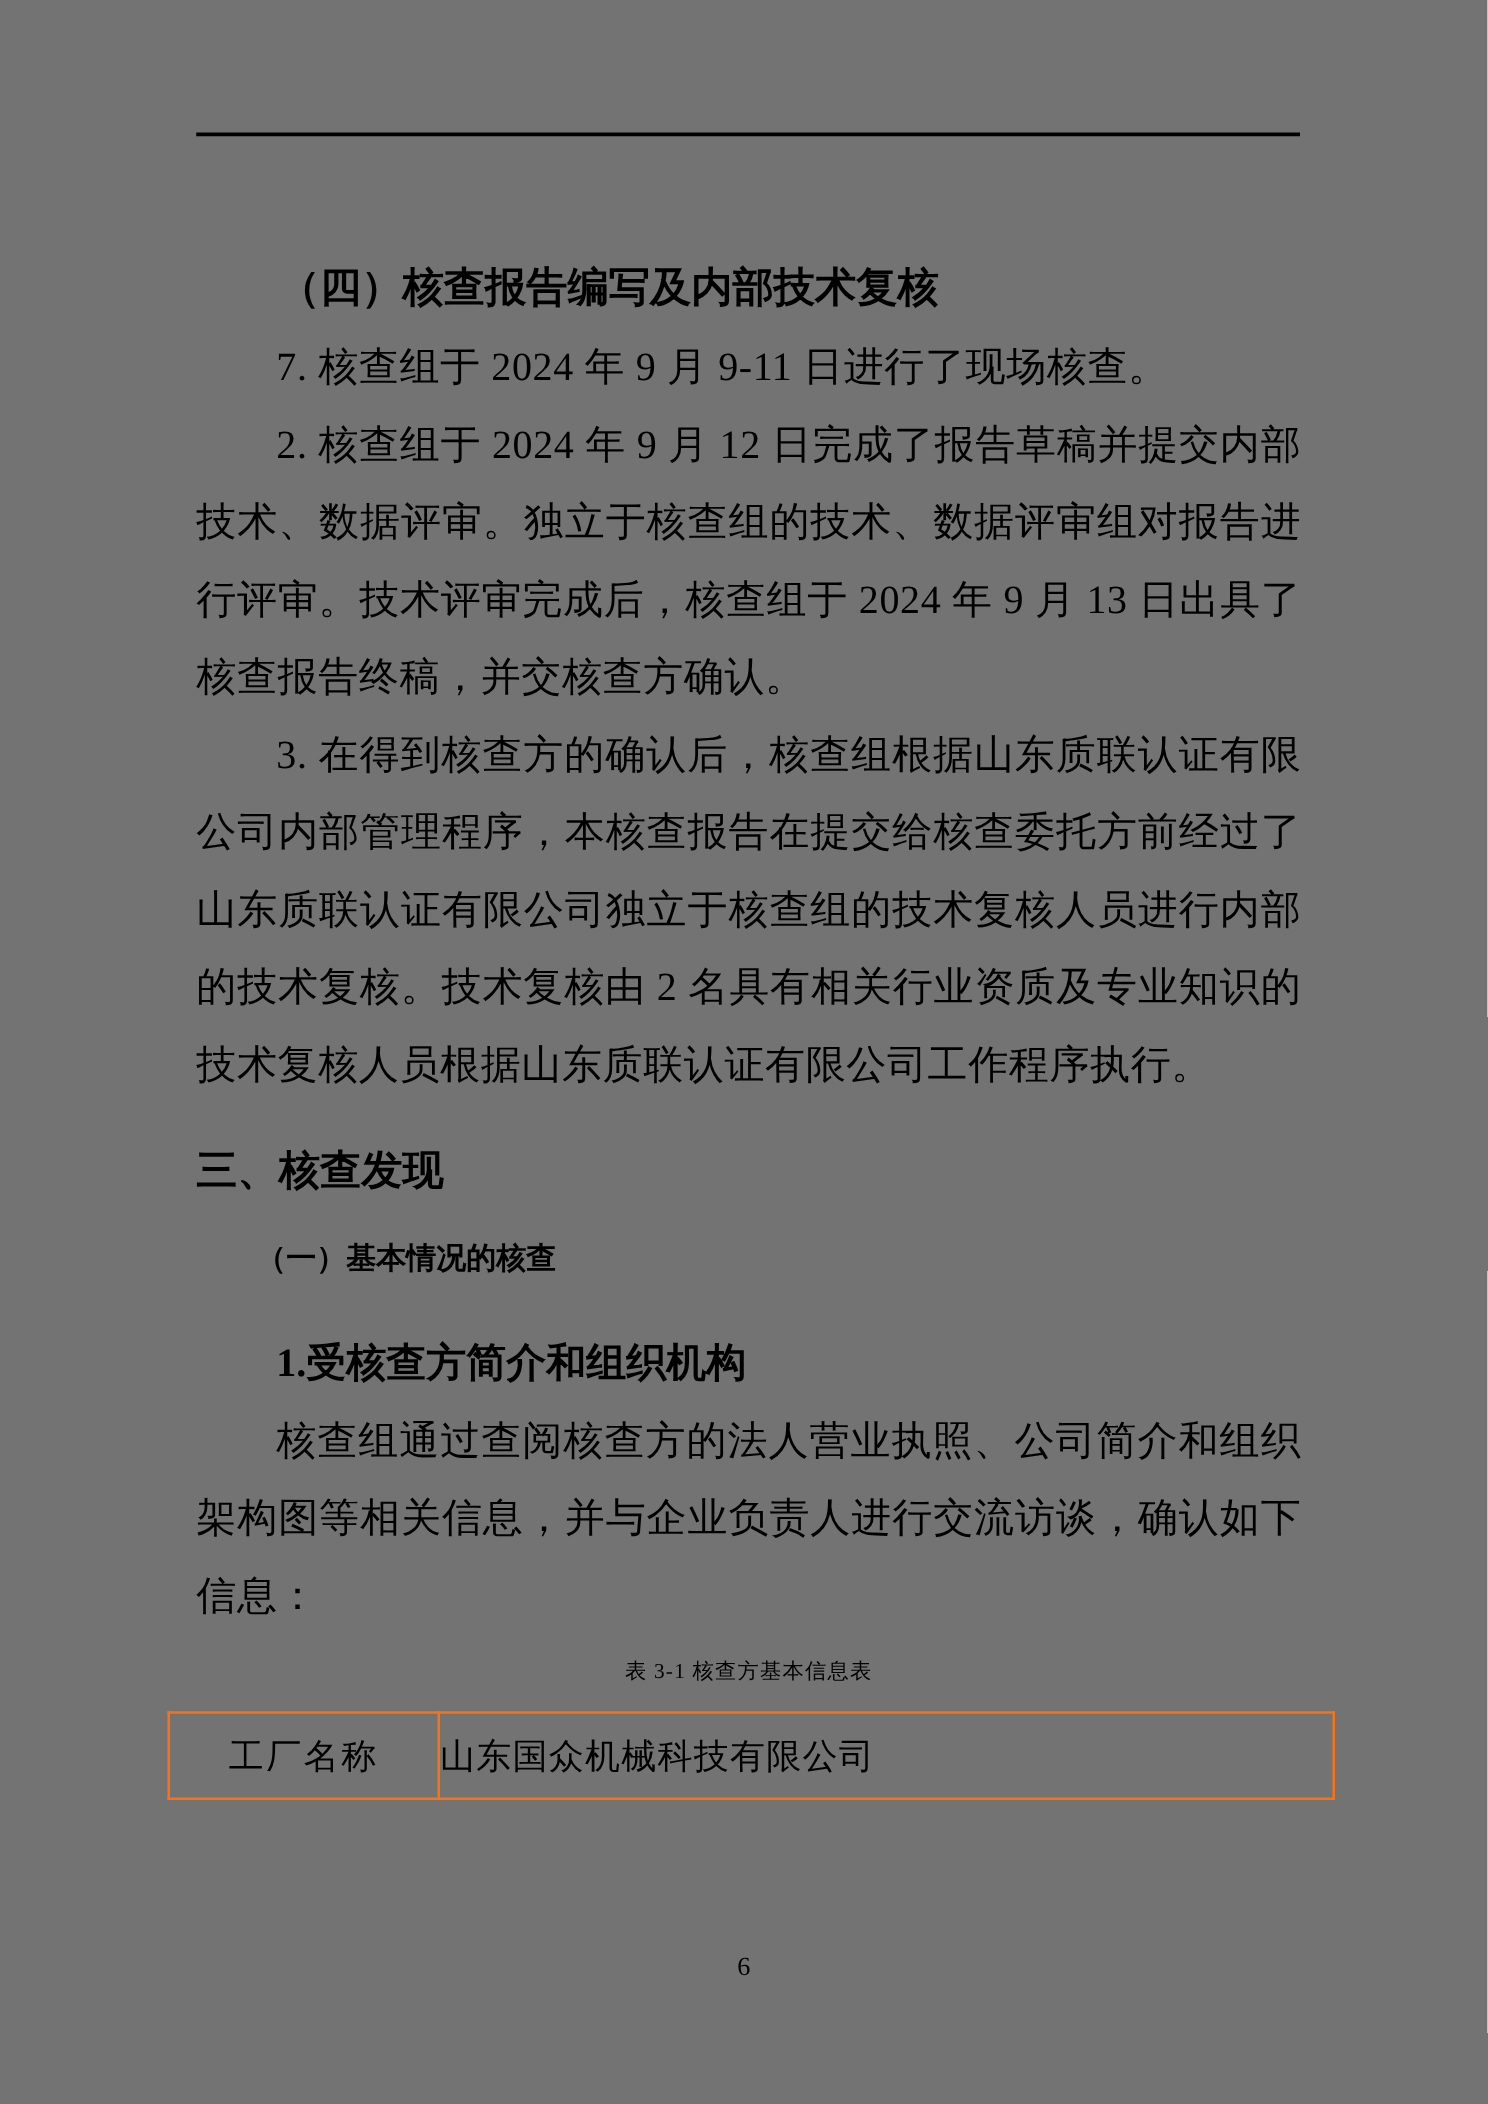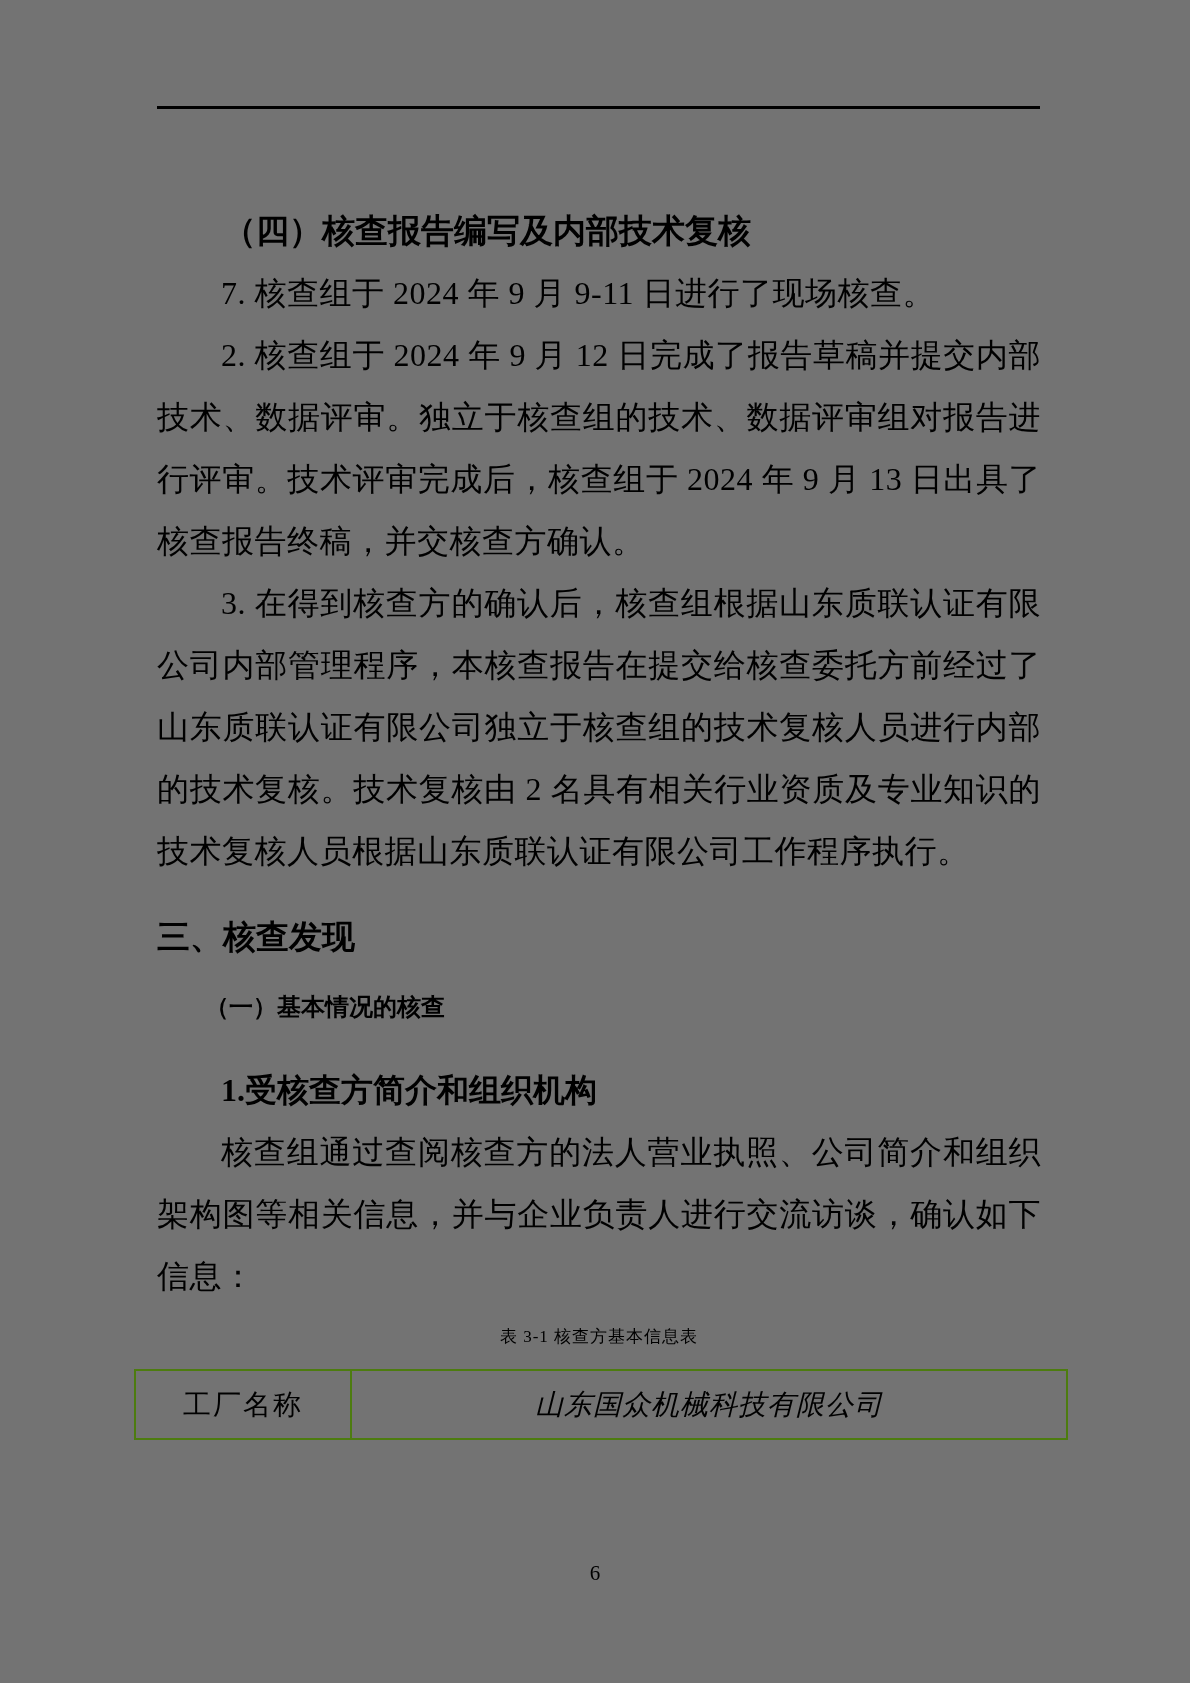--- a/index.html
+++ b/index.html
@@ -74,36 +74,35 @@
     text-indent: 0;
     letter-spacing: 1px;
   }
   table.basic-info {
     margin: 14px 0 0 -23px;
     border-collapse: collapse;
     width: 934px;
     table-layout: fixed;
   }
   table.basic-info td {
-    border: 2px solid #4d7c0f;
+    border: 2px solid #f97316;
     height: 67px;
     font-size: 28px;
     vertical-align: middle;
     padding: 0;
   }
   td.cell-label {
     width: 214px;
     text-align: center;
     letter-spacing: 2px;
   }
   td.cell-value {
-    text-align: center;
+    text-align: left;
     padding-left: 12px;
     letter-spacing: 1px;
-    font-style: italic;
   }
   .page-number {
     position: absolute;
     left: 0;
     right: 0;
     top: 1558px;
     text-align: center;
     font-size: 21px;
     line-height: 30px;
   }

